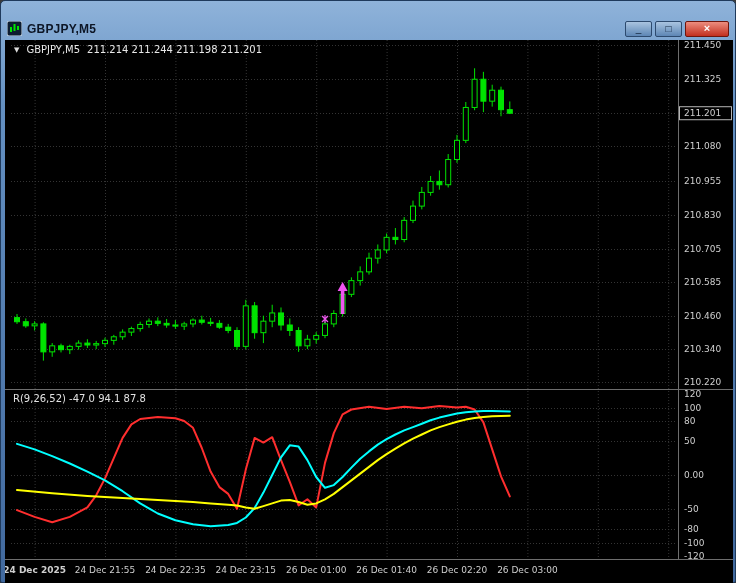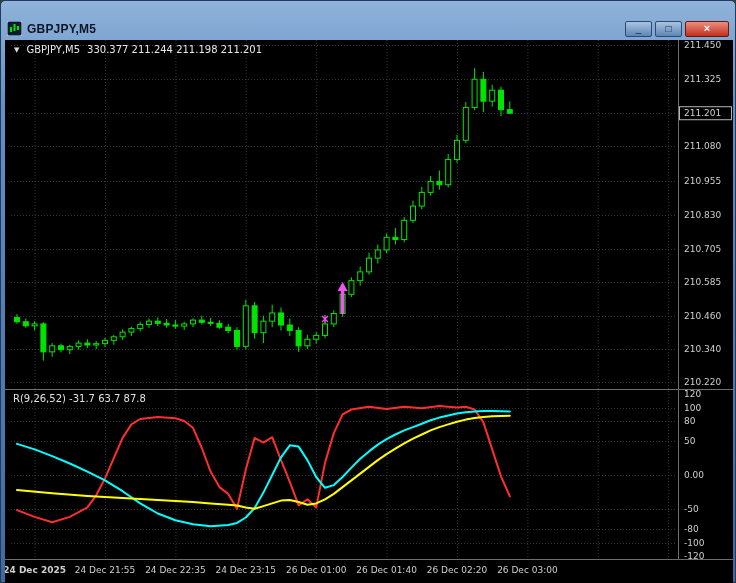--- a/index.html
+++ b/index.html
@@ -41,23 +41,23 @@
       <span class="win-btn btn-min">_</span>
       <span class="win-btn btn-max">□</span>
       <span class="win-btn btn-close">×</span>
     </span>
   </div>
 
   <div class="client">
     <div class="ohlc-header">
       <span class="tri">▼</span>
       <span>GBPJPY,M5</span>
-      <span>330.377 211.244 211.198 211.201</span>
+      <span>211.214 211.244 211.198 211.201</span>
     </div>
-    <div class="ind-label">R(9,26,52) -31.7 63.7 87.8</div>
+    <div class="ind-label">R(9,26,52) -47.0 94.1 87.8</div>
     <svg id="chart-svg" width="728" height="547" viewBox="0 0 728 547" style="position:absolute;left:0;top:0;">
         <g stroke="#343434" stroke-width="1" stroke-dasharray="1 2">
           <line x1="30.1" y1="0" x2="30.1" y2="519"></line>
           <line x1="100.5" y1="0" x2="100.5" y2="519"></line>
           <line x1="170.9" y1="0" x2="170.9" y2="519"></line>
           <line x1="241.3" y1="0" x2="241.3" y2="519"></line>
           <line x1="311.70000000000005" y1="0" x2="311.70000000000005" y2="519"></line>
           <line x1="382.1" y1="0" x2="382.1" y2="519"></line>
           <line x1="452.50000000000006" y1="0" x2="452.50000000000006" y2="519"></line>
           <line x1="522.9000000000001" y1="0" x2="522.9000000000001" y2="519"></line>

